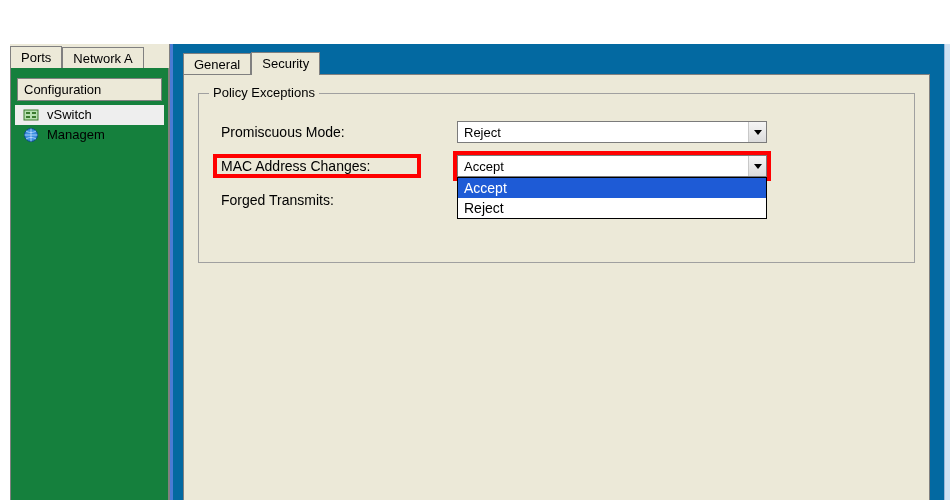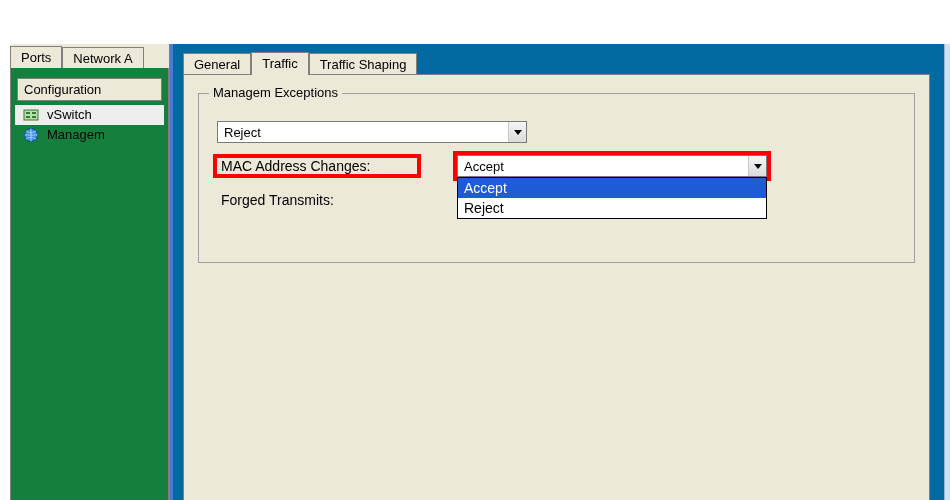--- a/index.html
+++ b/index.html
@@ -262,29 +262,29 @@
           <span>Managem</span>
         </div>
       </div>
     </div>
   </div>
 
   <div class="dialog">
 
     <div class="inner-tabs">
       <div class="inner-tab">General</div>
-      <div class="inner-tab active">Traffic</div>
-      <div class="inner-tab">Traffic Shaping</div>
+      <div class="inner-tab active">Security</div>
     </div>
 
     <div class="inner-body">
       <div class="group">
-        <div class="group-title">Managem Exceptions</div>
+        <div class="group-title">Policy Exceptions</div>
 
         <div class="form-row">
+          <div class="form-label">Promiscuous Mode:</div>
           <div class="form-control">
             <div class="combo">
               <span>Reject</span>
               <span class="combo-arrow"></span>
             </div>
           </div>
         </div>
 
         <div class="form-row">
           <div class="form-label highlight-red" style="width:200px">MAC Address Changes:</div>

